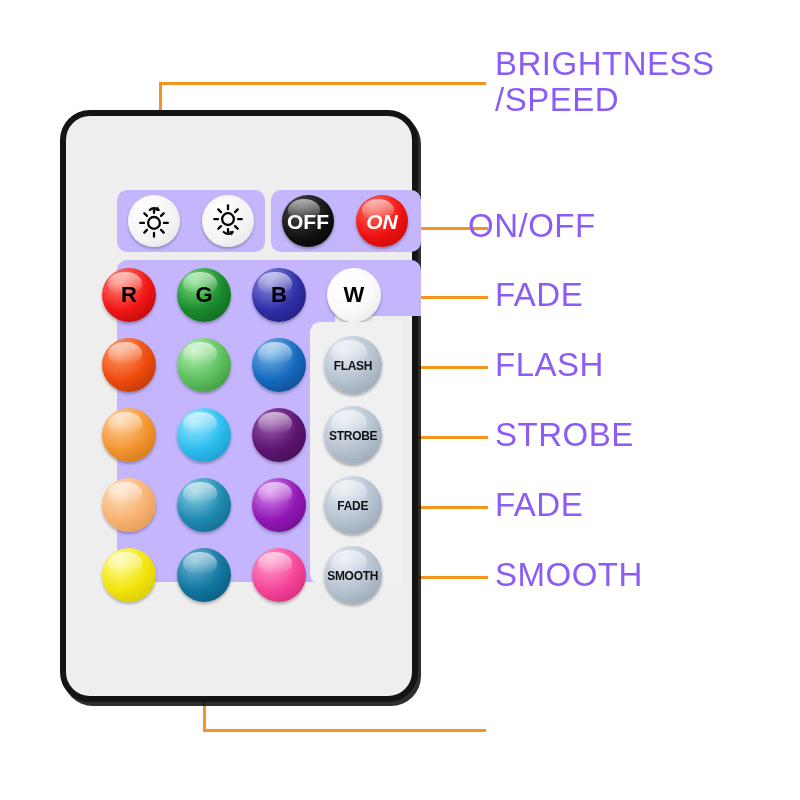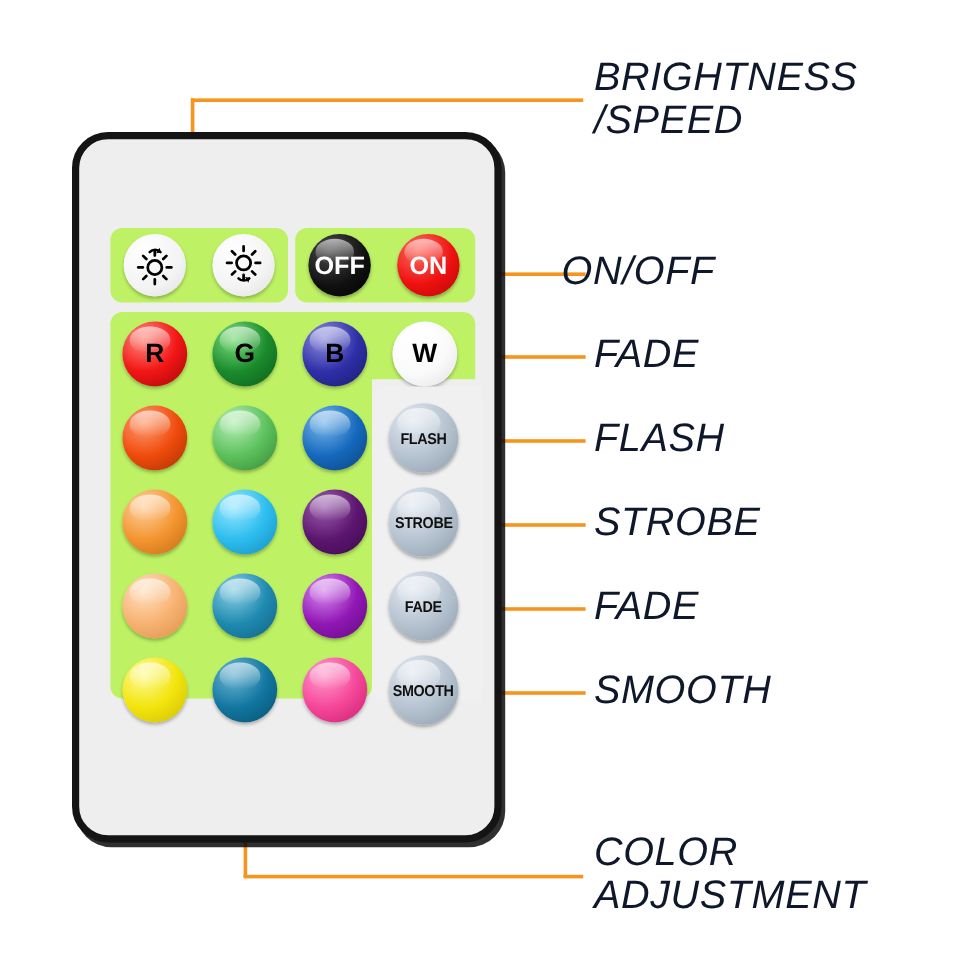--- a/index.html
+++ b/index.html
@@ -17,21 +17,21 @@
     position:absolute;
     left:60px;top:110px;width:358px;height:592px;
     background:#eeeeee;
     border:6px solid #141414;
     border-radius:30px;
     box-sizing:border-box;
     box-shadow:3px 4px 0 rgba(10,10,10,.85);
   }
 
   
-  .panel{position:absolute;background:#bef264;border-radius:10px;}
+  .panel{position:absolute;background:#c4b5fd;border-radius:10px;margin-left:25px;}
   .panel.tl{left:26px;top:74px;width:148px;height:62px;}
   .panel.tr{left:180px;top:74px;width:150px;height:62px;}
   .panel.grid{left:26px;top:144px;width:304px;height:56px;border-radius:10px 10px 0 0;}
   .panel.gridlow{left:26px;top:198px;width:218px;height:268px;border-radius:0 0 10px 10px;}
 
   
   .fxpanel{
     position:absolute;left:244px;top:206px;width:92px;height:262px;
     background:#f0f0f0;border-radius:10px 0 0 10px;
   }
@@ -64,23 +64,23 @@
 
   
   .sunicon{position:relative;z-index:2;width:38px;height:38px;}
 
   
   .cal{position:absolute;background:#f7941e;}
   .cal.h{height:3px;}
   .cal.v{width:3px;}
   .dot{position:absolute;width:13px;height:13px;border-radius:50%;background:#f7941e;}
   .calloutText{
-    position:absolute;color:#0f172a;
+    position:absolute;color:#8b5cf6;
     font-family:"Liberation Sans", sans-serif;
-    font-size:33px;letter-spacing:.5px;white-space:pre;line-height:1.08;font-style:italic;
+    font-size:33px;letter-spacing:.5px;white-space:pre;line-height:1.08;
   }
 </style>
 </head>
 <body>
 
 <div id="stage">
 
   <div class="cal v" style="left:159px;top:82px;height:116px;"></div>
   <div class="cal h" style="left:159px;top:82px;width:327px;"></div>
   <div class="dot" style="left:154px;top:191px;"></div>
@@ -115,22 +115,20 @@
   <div class="calloutText" style="left:495px;top:277px;">FADE</div>
 
   <div class="calloutText" style="left:495px;top:347px;">FLASH</div>
 
   <div class="calloutText" style="left:495px;top:417px;">STROBE</div>
 
   <div class="calloutText" style="left:495px;top:487px;">FADE</div>
 
   <div class="calloutText" style="left:495px;top:557px;">SMOOTH</div>
 
-  <div class="calloutText" style="left:495px;top:692px;">COLOR
-ADJUSTMENT</div>
 
   <div class="remote">
 
     <div class="panel tl">
       <div class="btn bwhite sheen-none" style="left:11px;top:5px;">
         <svg class="sunicon" viewBox="0 0 40 40" fill="none" stroke="#000" stroke-width="2.4" stroke-linecap="round">
           <circle cx="20" cy="22" r="6.2"></circle>
           <line x1="20" y1="11.5" x2="20" y2="7.5"></line>
           <line x1="20" y1="36.5" x2="20" y2="32.5"></line>
           <line x1="9.5" y1="22" x2="5.5" y2="22"></line>
@@ -157,21 +155,21 @@
           <path d="M15.5 31.5 A6.6 6.6 0 0 0 25 31.5" stroke-width="2.2"></path>
           <path d="M24.1 35.4 L25.6 31.1 L21.2 30.4 Z" fill="#000" stroke="none"></path>
         </svg>
       </div>
     </div>
 
     <div class="panel tr">
       <div class="btn bsmall" style="left:11px;top:5px;background:radial-gradient(circle at 34% 26%,#4a4a4a,#101010 58%,#000);">
         <span class="lblwht">OFF</span>
       </div>
-      <div class="btn bsmall" style="left:85px;top:5px;background:radial-gradient(circle at 34% 26%,#ff6b5e,#ee1111 55%,#b60707);">
+      <div class="btn bsmall" style="left:85px;top:5px;background:radial-gradient(circle at 34% 26%,#ff6b5e,#ee1111 55%,#b60707);font-style:italic;">
         <span class="lblwht">ON</span>
       </div>
     </div>
 
     <div class="panel grid"></div>
 
     <div class="panel gridlow"></div>
 
     <div class="btn bcolor" style="left:36px;top:152px;background:radial-gradient(circle at 33% 26%,#ff8a7e,#f21616 52%,#a00606);">
       <span class="lblbig">R</span>

